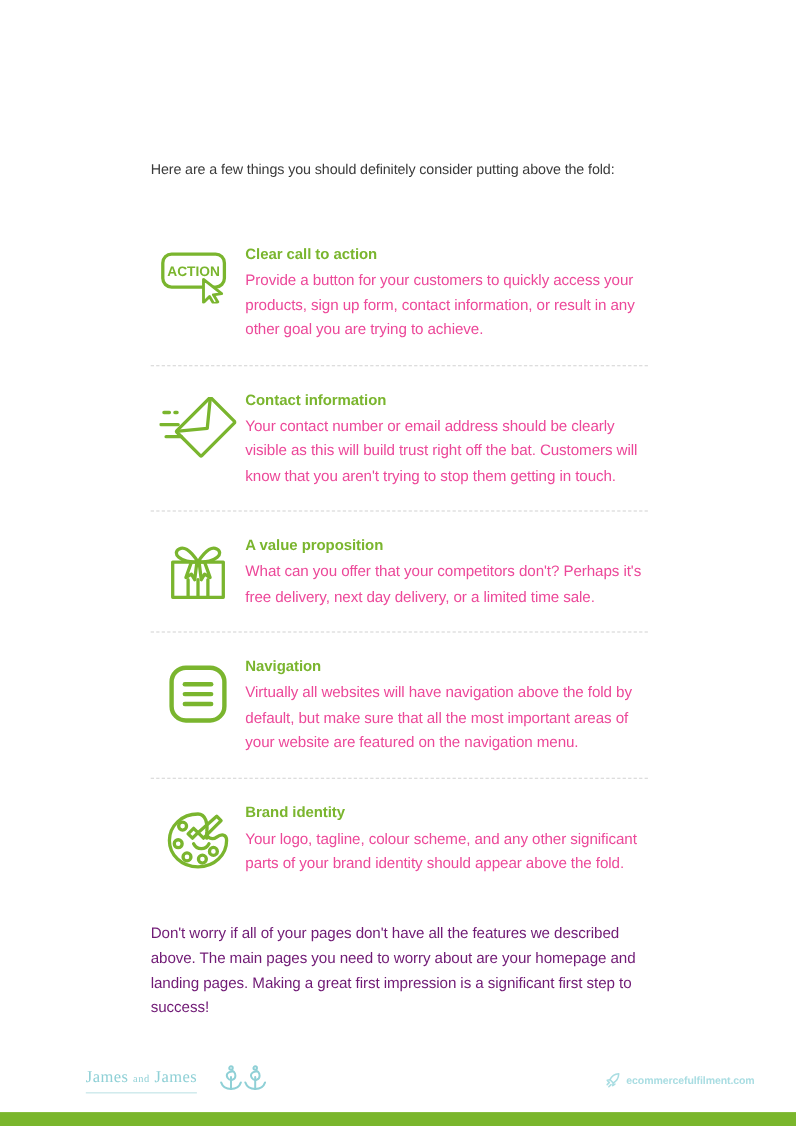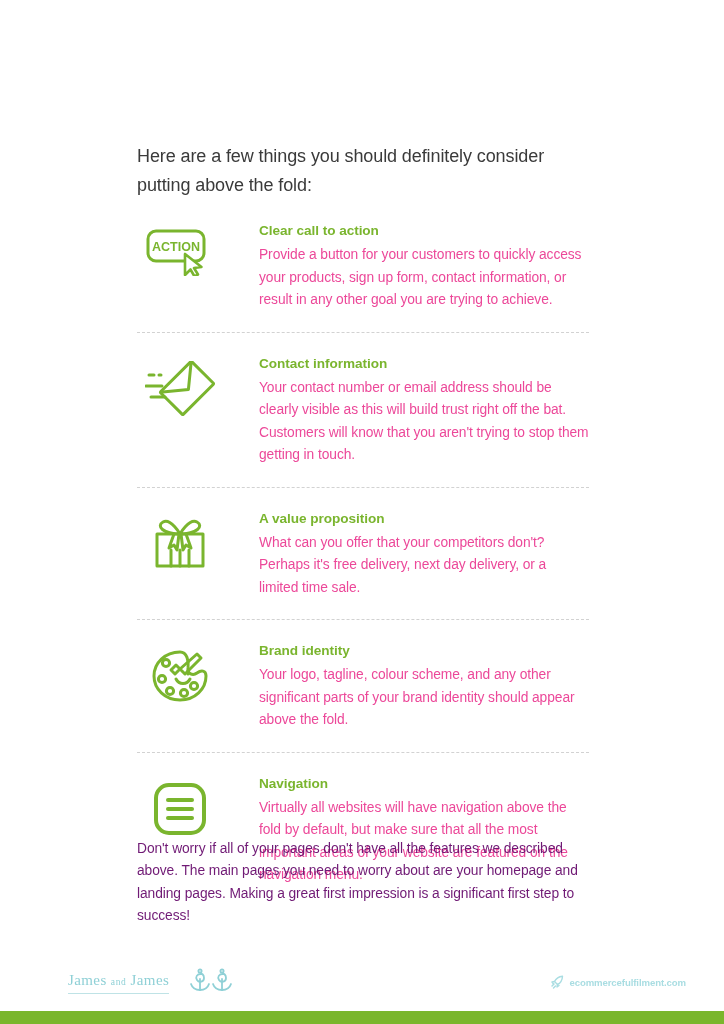--- a/index.html
+++ b/index.html
@@ -23,21 +23,21 @@
     height: 1024px;
     background: #ffffff;
   }
 
   
   .intro-heading {
     position: absolute;
     left: 137px;
     top: 130px;
     width: 460px;
-    font-size: 18px;
+    font-size: 13px;
     line-height: 29px;
     color: #3a3a3a;
     font-weight: 400;
     letter-spacing: -0.1px;
   }
 
   
   .features {
     position: absolute;
     left: 137px;
@@ -62,21 +62,20 @@
     width: 86px;
     flex: 0 0 86px;
     display: flex;
     align-items: flex-start;
     justify-content: center;
     padding-top: 6px;
   }
   .feature-body {
     flex: 1 1 auto;
     padding-top: 0px;
-    margin-left: 36px;
   }
   .feature-title {
     color: #7ab52e;
     font-size: 13.6px;
     font-weight: bold;
     letter-spacing: -0.05px;
     margin: 0 0 4px 0;
     line-height: 18px;
   }
   .feature-desc {
@@ -102,21 +101,21 @@
   
   .footer {
     position: absolute;
     left: 0;
     top: 955px;
     width: 724px;
     height: 56px;
   }
   .footer-left {
     position: absolute;
-    left: 68px;
+    left: 78px;
     top: 13px;
     display: flex;
     align-items: center;
     gap: 20px;
   }
   .jj-wordmark {
     font-family: "Liberation Serif", serif;
     color: #8fd0d6;
     font-size: 15px;
     letter-spacing: 0.4px;
@@ -216,20 +215,37 @@
 
             <line x1="22" y1="34" x2="22" y2="50"></line>
             <line x1="40" y1="34" x2="40" y2="50"></line>
             <line x1="31" y1="34" x2="31" y2="50"></line>
           </g>
         </svg>
       </div>
       <div class="feature-body">
         <p class="feature-title">A value proposition</p>
         <p class="feature-desc">What can you offer that your competitors don't? Perhaps it's free delivery, next day delivery, or a limited time sale.</p>
+      </div>
+    </div>
+
+    <div class="feature">
+      <div class="feature-icon">
+        <svg width="56" height="56" viewBox="0 0 56 56" aria-hidden="true">
+          <rect x="4" y="4" width="48" height="48" rx="13" ry="13" fill="none" stroke="#7ab52e" stroke-width="4"></rect>
+          <g stroke="#7ab52e" stroke-width="4" stroke-linecap="round">
+            <line x1="16" y1="19" x2="40" y2="19"></line>
+            <line x1="16" y1="28" x2="40" y2="28"></line>
+            <line x1="16" y1="37" x2="40" y2="37"></line>
+          </g>
+        </svg>
+      </div>
+      <div class="feature-body">
+        <p class="feature-title">Navigation</p>
+        <p class="feature-desc">Virtually all websites will have navigation above the fold by default, but make sure that all the most important areas of your website are featured on the navigation menu.</p>
       </div>
     </div>
 
     <div class="feature">
       <div class="feature-icon">
         <svg width="62" height="56" viewBox="0 0 62 56" aria-hidden="true">
           <g fill="none" stroke="#7ab52e" stroke-width="3" stroke-linejoin="round" stroke-linecap="round">
             <path d="M31 4 C16 4 5 15 5 28 C5 41 16 52 31 52 C46 52 57 41 57 28
                      C57 22 52 22 48 25 C44 28 38 26 39 20 C40 13 38 4 31 4 Z"></path>
             <circle cx="17" cy="15" r="3.6"></circle>
@@ -241,37 +257,20 @@
             <line x1="39" y1="23" x2="39" y2="26"></line>
 
             <path d="M22 22 L27 17 L31 21 L26 26 Z"></path>
             <path d="M31 21 L48 6 L52 10 L36 26 Z"></path>
           </g>
         </svg>
       </div>
       <div class="feature-body">
         <p class="feature-title">Brand identity</p>
         <p class="feature-desc">Your logo, tagline, colour scheme, and any other significant parts of your brand identity should appear above the fold.</p>
-      </div>
-    </div>
-
-    <div class="feature">
-      <div class="feature-icon">
-        <svg width="56" height="56" viewBox="0 0 56 56" aria-hidden="true">
-          <rect x="4" y="4" width="48" height="48" rx="13" ry="13" fill="none" stroke="#7ab52e" stroke-width="4"></rect>
-          <g stroke="#7ab52e" stroke-width="4" stroke-linecap="round">
-            <line x1="16" y1="19" x2="40" y2="19"></line>
-            <line x1="16" y1="28" x2="40" y2="28"></line>
-            <line x1="16" y1="37" x2="40" y2="37"></line>
-          </g>
-        </svg>
-      </div>
-      <div class="feature-body">
-        <p class="feature-title">Navigation</p>
-        <p class="feature-desc">Virtually all websites will have navigation above the fold by default, but make sure that all the most important areas of your website are featured on the navigation menu.</p>
       </div>
     </div>
 
   </div>
 
   <p class="outro">Don't worry if all of your pages don't have all the features we described above. The main pages you need to worry about are your homepage and landing pages. Making a great first impression is a significant first step to success!</p>
 
   <div class="footer">
     <div class="footer-left">
       <div class="jj-wordmark">

